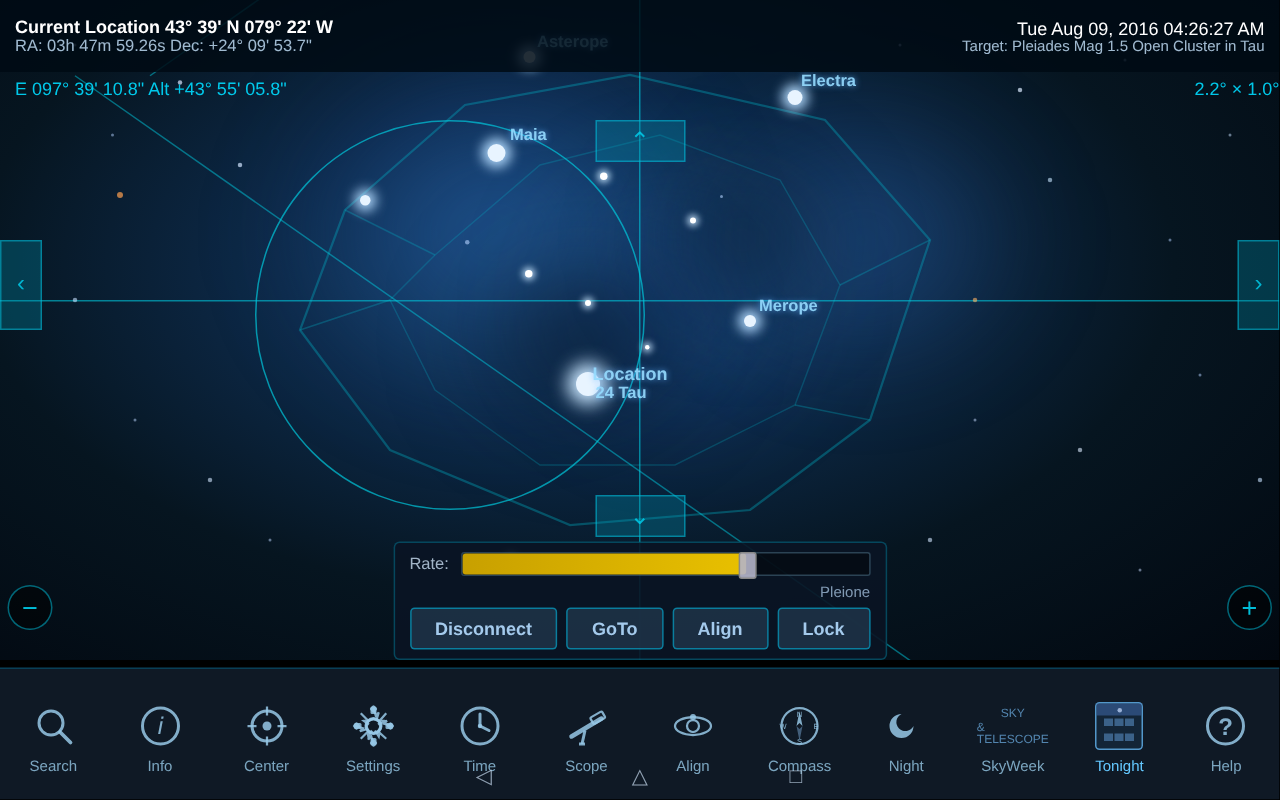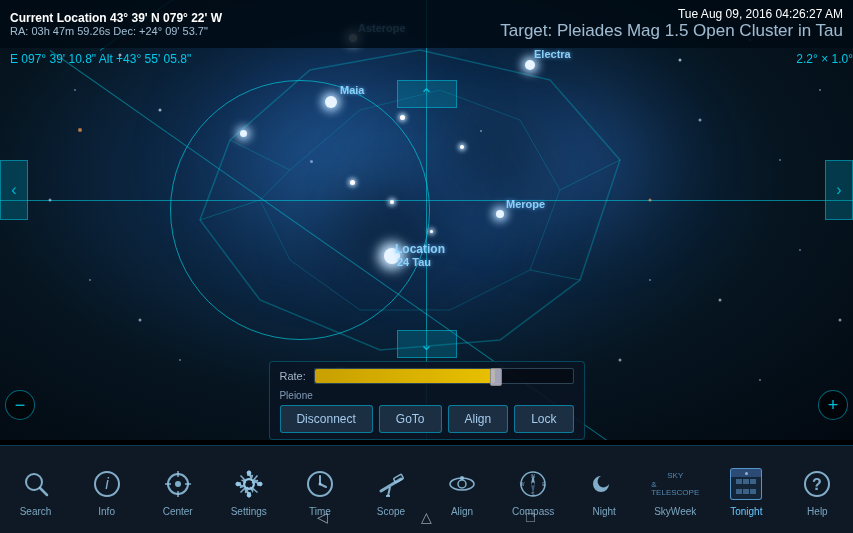--- a/index.html
+++ b/index.html
@@ -224,21 +224,21 @@
       color: rgba(200, 230, 255, 0.8);
     }
     .header-right {
       text-align: right;
     }
     .header-datetime {
       font-size: 12px;
       color: #fff;
     }
     .header-target {
-      font-size: 17px;
+      font-size: 10px;
       color: rgba(200, 230, 255, 0.8);
       margin-left: 40px;
     }
     .header-fov {
       position: absolute;
       right: 0;
       top: 52px;
       font-size: 12px;
       color: rgba(0, 220, 255, 0.9);
       z-index: 20;
@@ -297,34 +297,36 @@
       background: rgba(180,180,200,0.9);
       border-radius: 2px;
       top: -1px;
       left: 68%;
       border: 1px solid #888;
     }
     .pleione-label {
       font-size: 10px;
       color: rgba(180,210,240,0.7);
       margin-bottom: 4px;
+      text-align: right;
     }
     .button-row {
       display: flex;
       gap: 6px;
     }
     .ctrl-btn {
       padding: 6px 16px;
       background: rgba(30, 50, 70, 0.9);
       border: 1px solid rgba(0, 180, 220, 0.6);
       border-radius: 3px;
       color: rgba(180, 220, 255, 0.9);
       font-size: 12px;
       cursor: pointer;
       flex: 1;
+      font-weight: bold;
     }
 
     
     #bottom-nav {
       position: absolute;
       bottom: 0; left: 0; right: 0;
       height: 88px;
       background: rgba(15, 25, 38, 0.98);
       border-top: 1px solid rgba(0, 120, 160, 0.4);
       display: flex;

